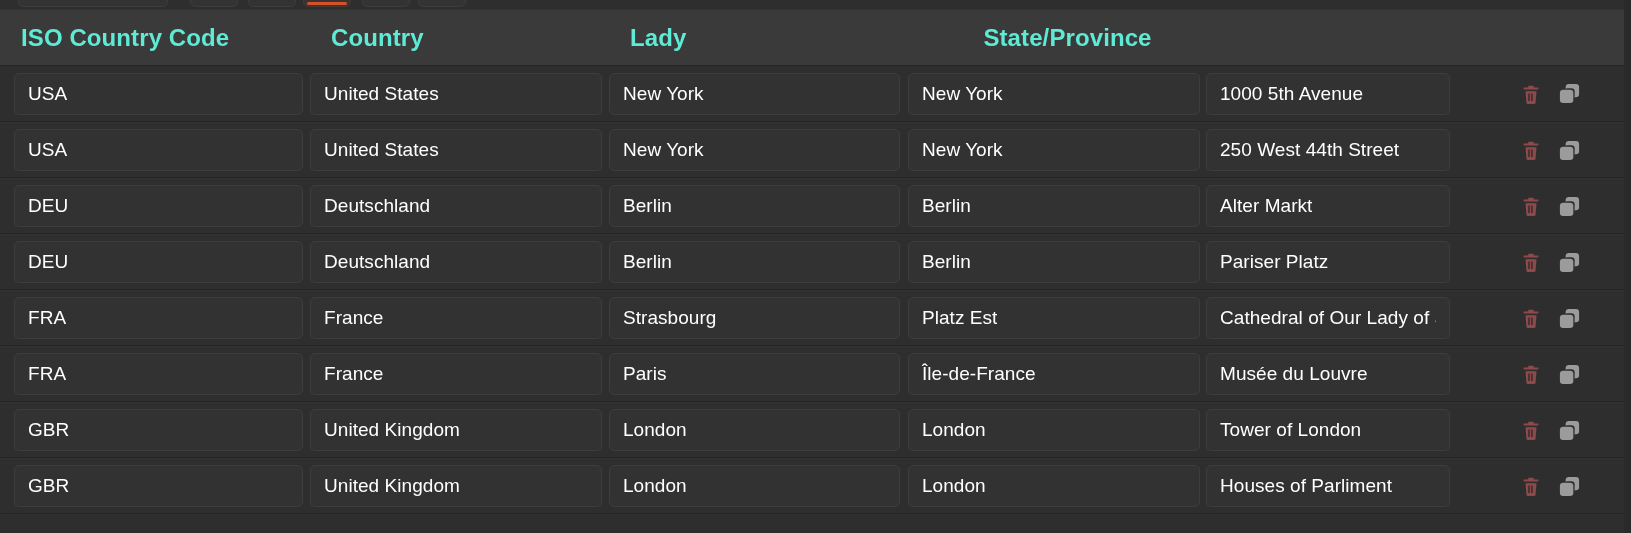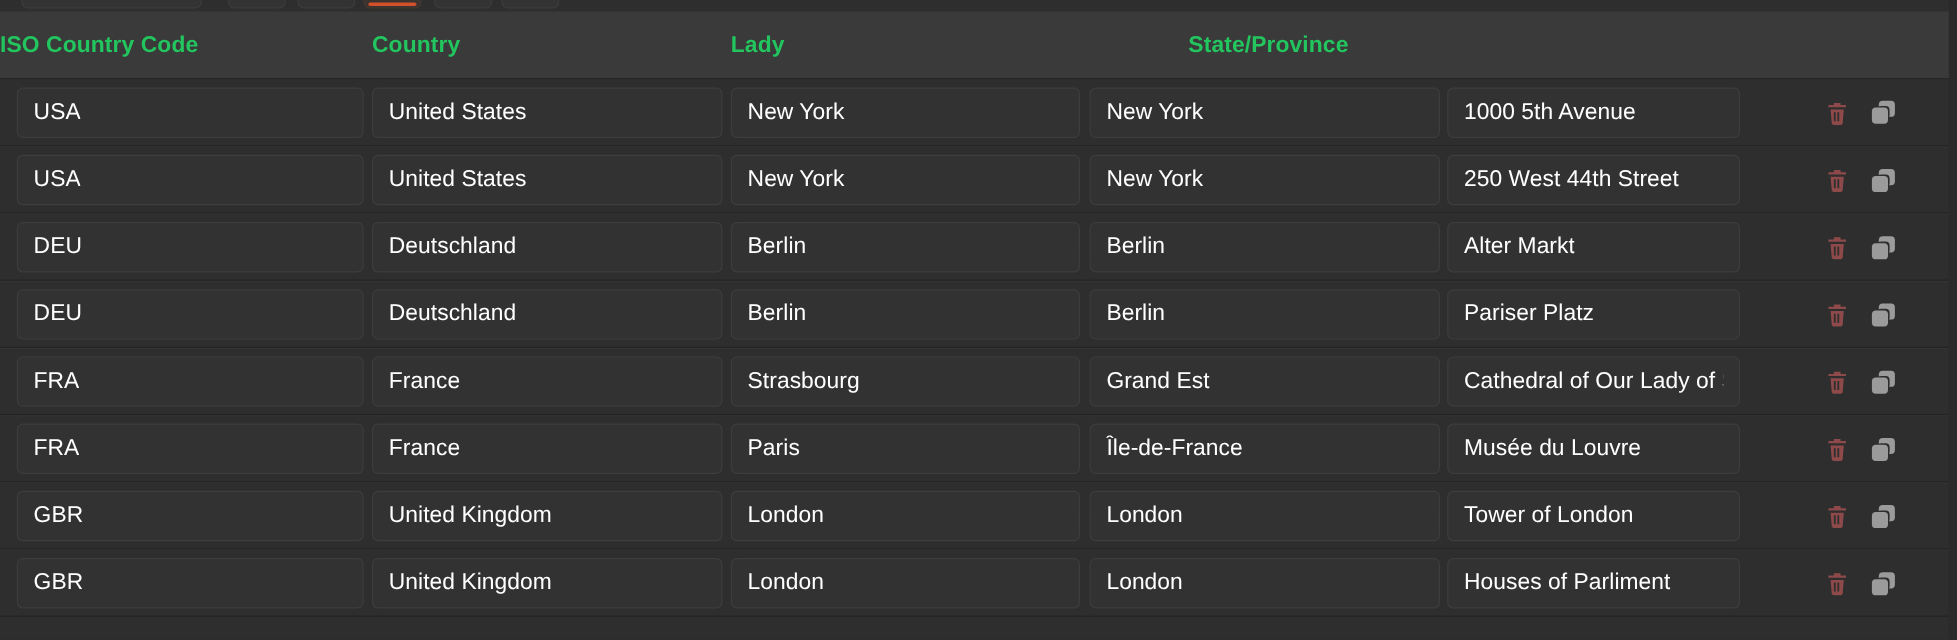--- a/index.html
+++ b/index.html
@@ -58,27 +58,28 @@
     flex: 0 0 57px;
     height: 57px;
     background: #3a3a3a;
     border-top: 1px solid #343434;
     border-bottom: 1px solid #262626;
     display: flex;
     align-items: center;
     position: relative;
   }
   .th {
-    font-size: 19px;
+    font-size: 24px;
     font-weight: bold;
-    color: #22c55e;
+    color: #5eead4;
     letter-spacing: 0.1px;
     white-space: nowrap;
     overflow: hidden;
     flex: 0 0 auto;
+    padding-left: 21px;
   }
 
   
   .table-body {
     flex: 1 1 auto;
     background: #2e2e2e;
     overflow: hidden;
   }
   .row {
     height: 56px;
@@ -372,21 +373,21 @@
             <span class="cell-text">France</span>
           </div>
         </div>
         <div class="cell col-city">
           <div class="cell-inner">
             <span class="cell-text">Strasbourg</span>
           </div>
         </div>
         <div class="cell col-state">
           <div class="cell-inner">
-            <span class="cell-text">Grand Est</span>
+            <span class="cell-text">Platz Est</span>
           </div>
         </div>
         <div class="cell col-loc">
           <div class="cell-inner">
             <span class="cell-text">Cathedral of Our Lady of Strasbourg</span>
           </div>
         </div>
         <div class="actions">
           <div class="icon-btn">
             <span style="display: flex;">

